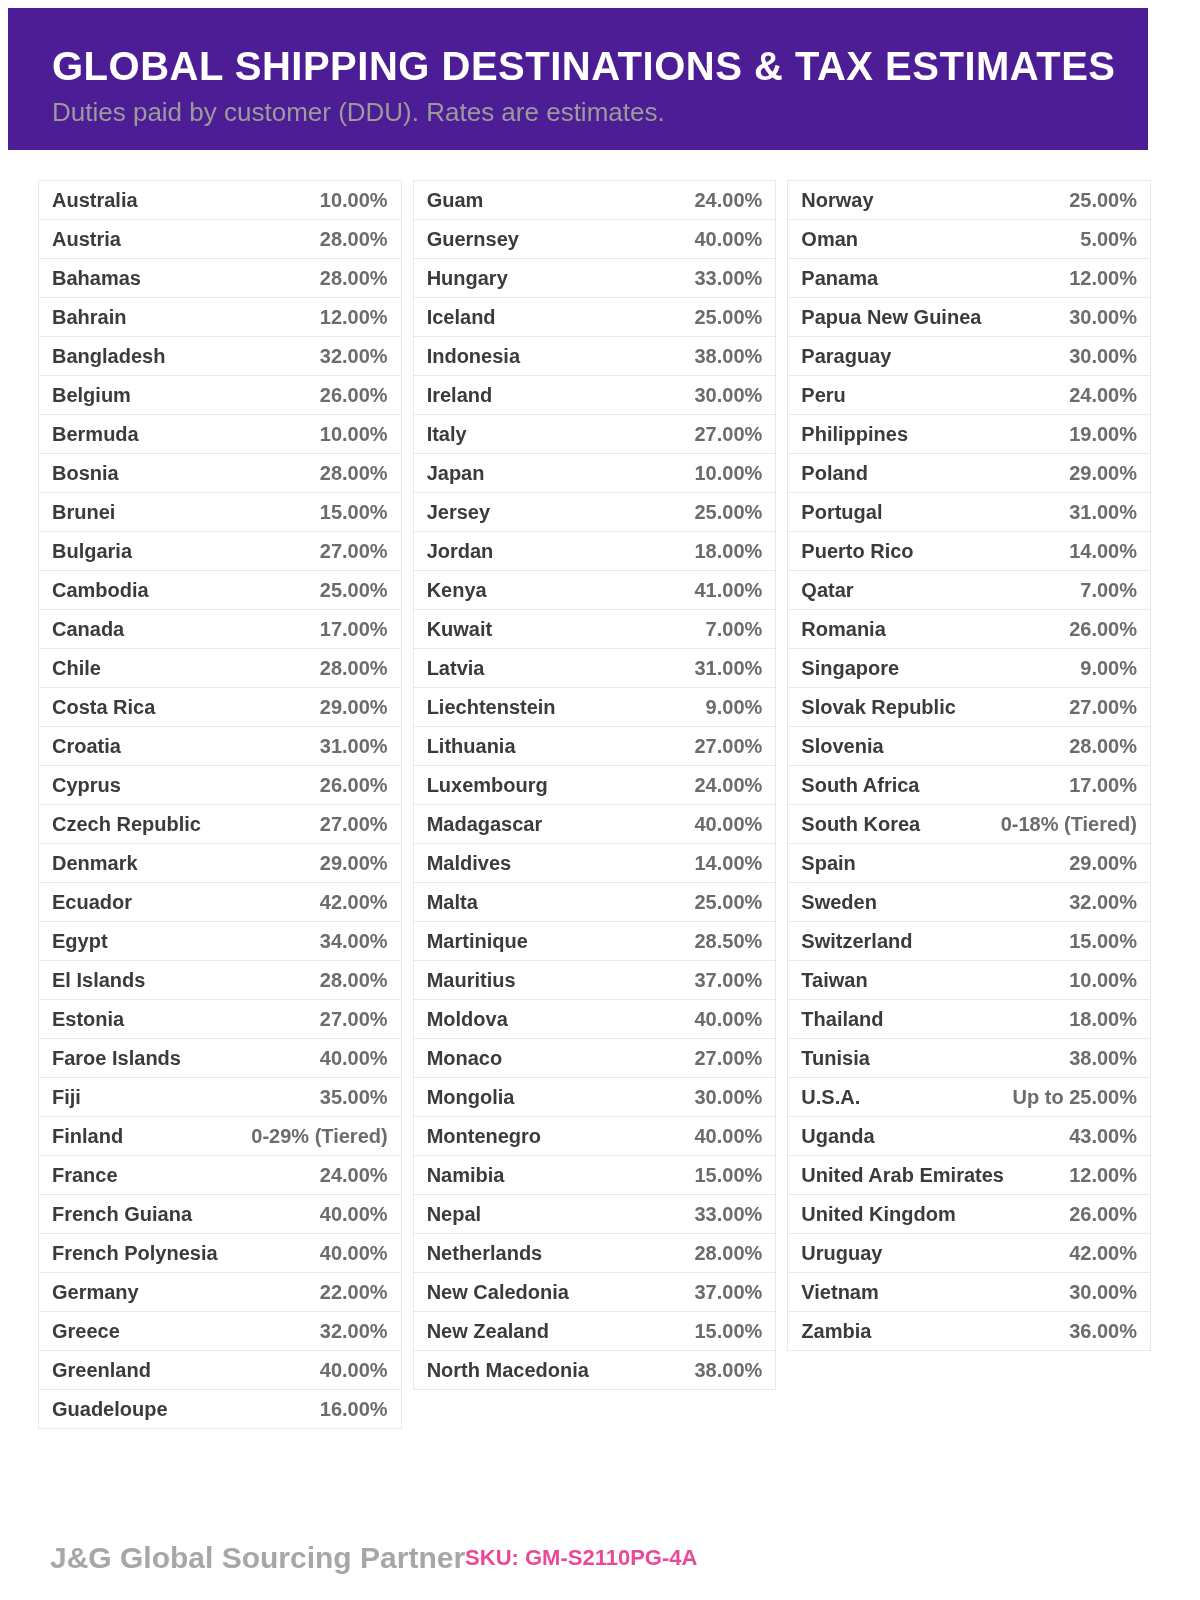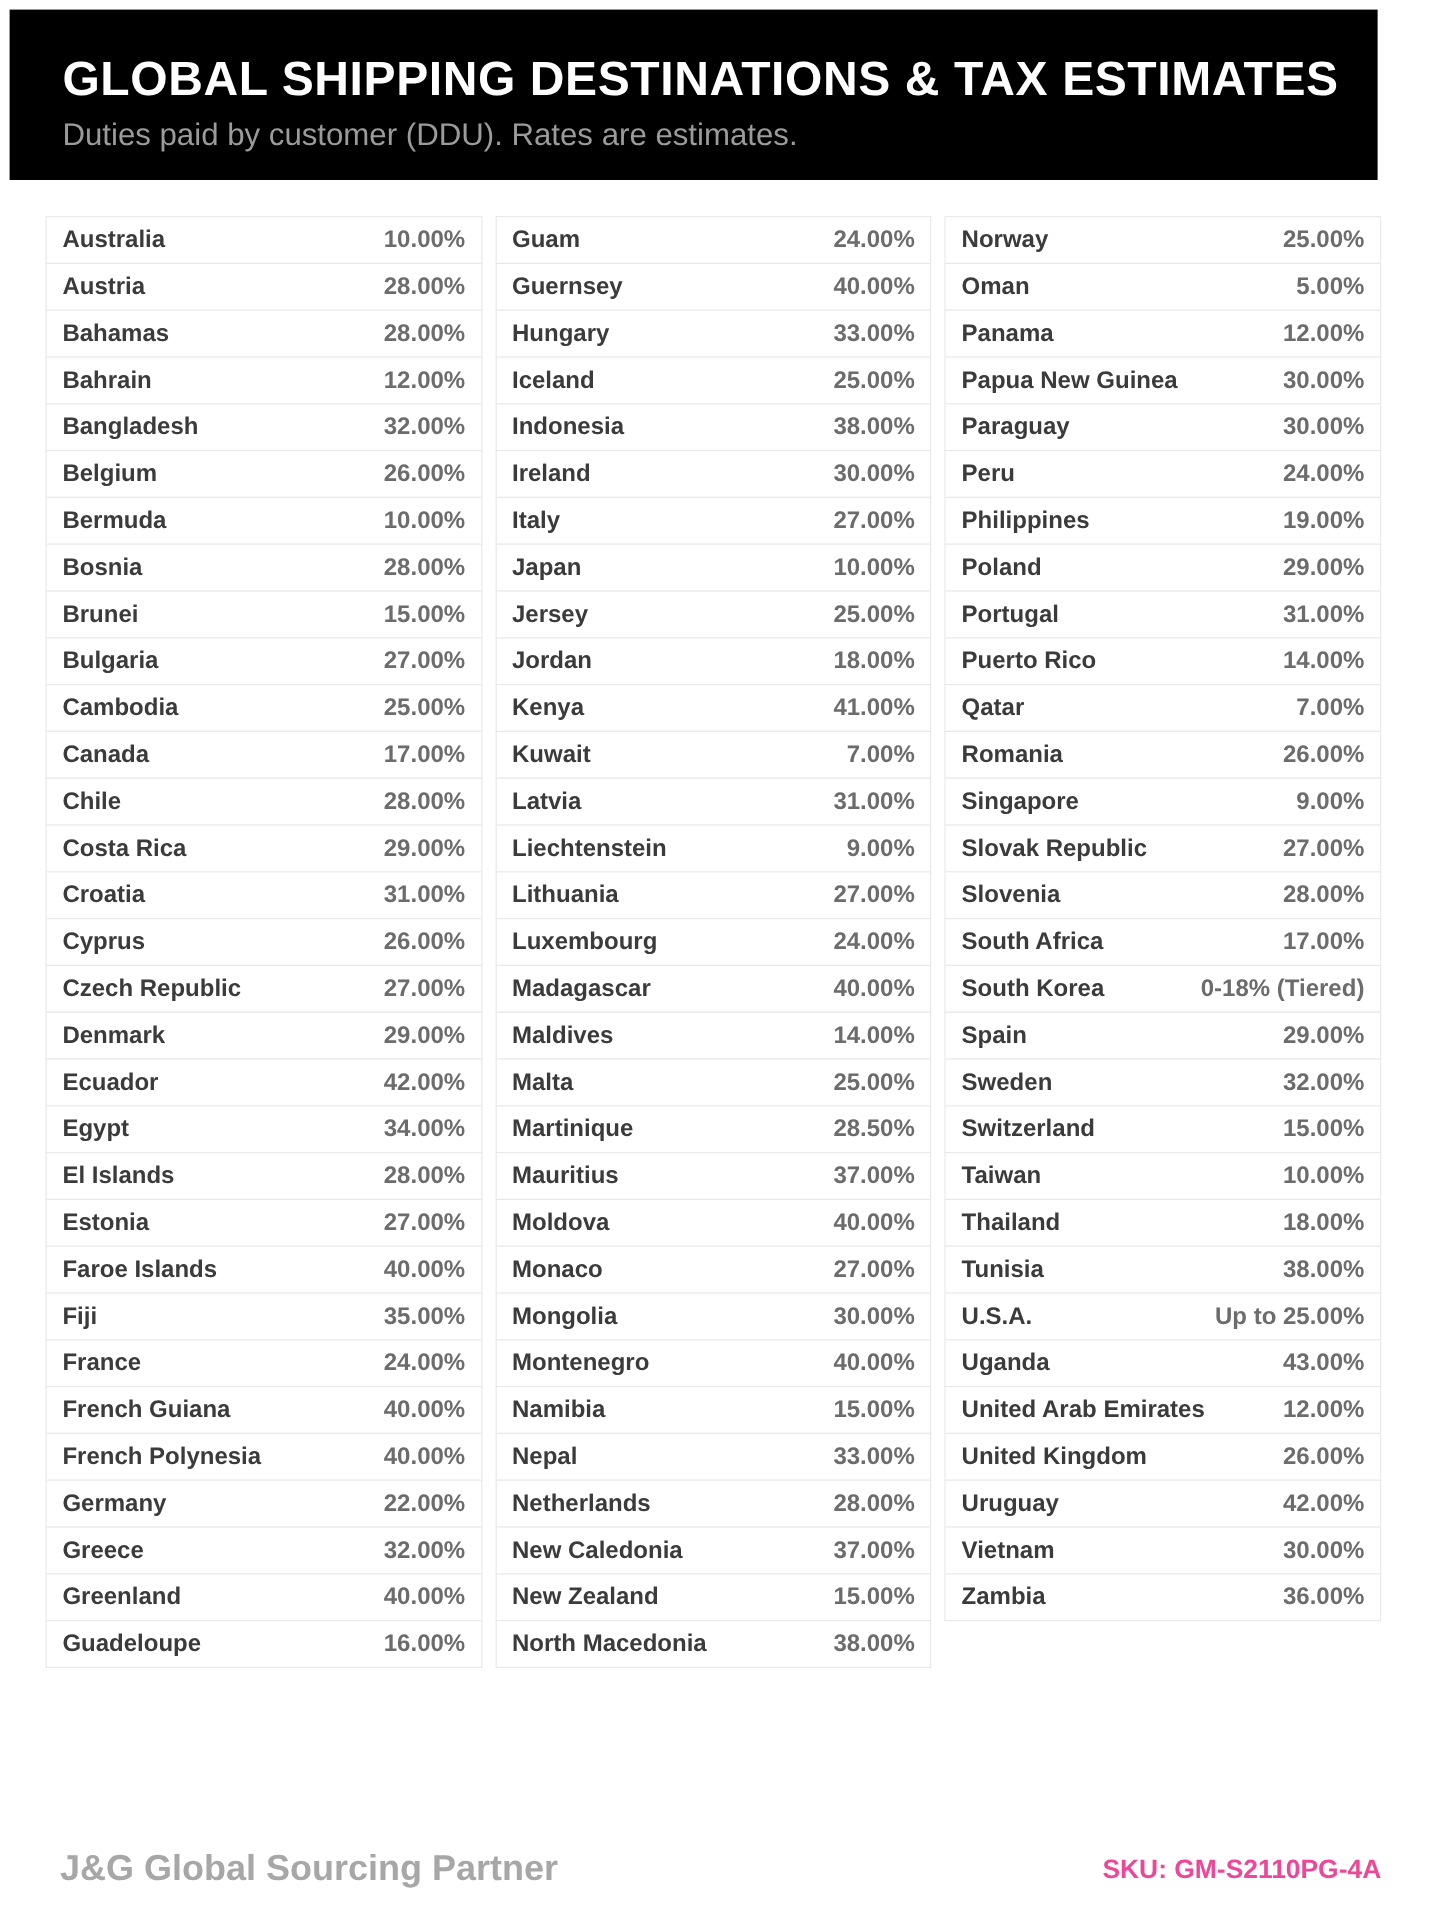--- a/index.html
+++ b/index.html
@@ -4,21 +4,21 @@
 <style>
   html,body { margin:0; padding:0; }
   body {
     width:1200px; height:1600px; position:relative;
     background:#ffffff;
     font-family:"Liberation Sans", sans-serif;
     overflow:hidden;
   }
   .header {
     position:absolute; left:8px; top:8px; width:1140px; height:142px;
-    background:#000000; box-sizing:border-box; padding:36px 20px 0 44px;
+    background:#4c1d95; box-sizing:border-box; padding:36px 20px 0 44px;
   }
   .title {
     color:#ffffff; font-size:40px; font-weight:700; letter-spacing:0.5px;
     margin:0; line-height:1.1; white-space:nowrap;
   }
   .subtitle {
     color:#9b9b9b; font-size:26px; font-weight:400; margin:10px 0 0 0;
     line-height:1.1;
   }
   .table {
@@ -30,21 +30,21 @@
   .row {
     display:flex; justify-content:space-between; align-items:center;
     box-sizing:border-box; height:40px; padding:0 13px;
     background:#ffffff; border:1px solid #e9e9e9; margin-top:-1px;
   }
   .col .row:first-child { margin-top:0;align-items:center; }
   .country { font-weight:700; color:#3b3b3b; font-size:20px; white-space:nowrap; }
   .rate { font-weight:700; color:#6c6c6c; font-size:20px; white-space:nowrap; margin-left:8px; }
   .footer {
     position:absolute; left:50px; right:49px; top:1541px;
-    display:flex; justify-content:space-between; align-items:center;
+    display:flex; align-items:center;
   }
   .brand { color:#a7a7a7; font-size:30px; font-weight:700; }
   .sku { color:#ec4899; font-size:22px; font-weight:700; }
 </style>
 </head>
 <body>
 
 <div class="header">
   <h1 class="title">GLOBAL SHIPPING DESTINATIONS &amp; TAX ESTIMATES</h1>
   <p class="subtitle">Duties paid by customer (DDU). Rates are estimates.</p>
@@ -142,20 +142,24 @@
       </div>
       <div class="row">
         <span class="country">Faroe Islands</span>
         <span class="rate">40.00%</span>
       </div>
       <div class="row">
         <span class="country">Fiji</span>
         <span class="rate">35.00%</span>
       </div>
       <div class="row">
+        <span class="country">Finland</span>
+        <span class="rate">0-29% (Tiered)</span>
+      </div>
+      <div class="row">
         <span class="country">France</span>
         <span class="rate">24.00%</span>
       </div>
       <div class="row">
         <span class="country">French Guiana</span>
         <span class="rate">40.00%</span>
       </div>
       <div class="row">
         <span class="country">French Polynesia</span>
         <span class="rate">40.00%</span>

